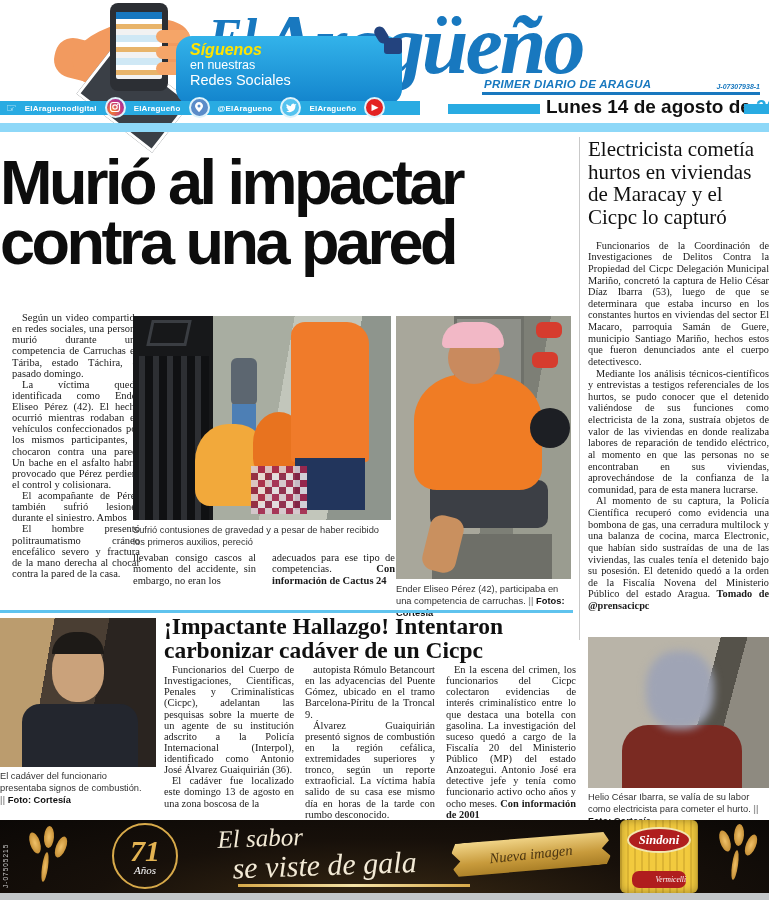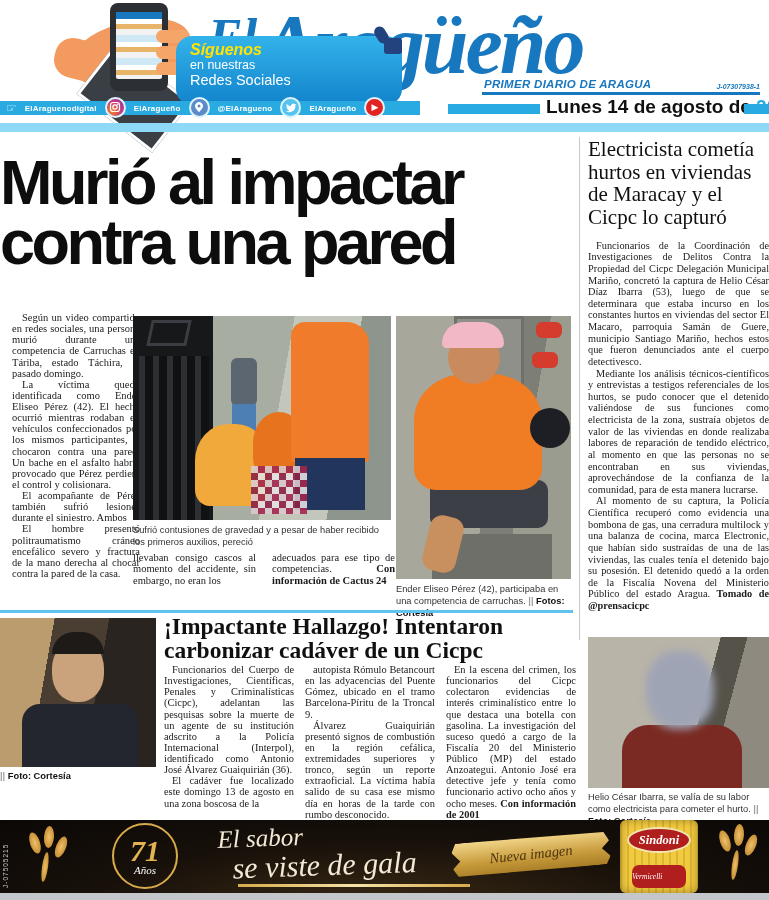--- a/index.html
+++ b/index.html
@@ -182,22 +182,22 @@
     background:linear-gradient(180deg,#f2d68a,#c89b3c 60%,#a87d25); transform:rotate(-6deg);
     clip-path:polygon(3% 0,97% 10%,100% 35%,95% 55%,100% 78%,97% 100%,3% 92%,0 70%,5% 50%,0 25%);
     display:flex; align-items:center; justify-content:center; }
   .ad-ribbon span { font-family:"Liberation Serif", serif; font-style:italic; font-size:14.5px; color:#4a3410; }
   .ad-pack { left:620px; top:0; width:78px; height:73px; border-radius:6px;
     background:#f2ca3e; background-image:repeating-linear-gradient(90deg, rgba(120,80,0,.18) 0 2px, transparent 2px 7px);
     box-shadow:inset 0 0 10px rgba(0,0,0,.35); }
   .ad-pack .label { position:absolute; left:7px; top:7px; width:64px; height:26px; background:#b01e1e;
     border:2px solid #f2e6b0; border-radius:50%; display:flex; align-items:center; justify-content:center; }
   .ad-pack .label span { font-family:"Liberation Serif", serif; font-style:italic; font-weight:bold; font-size:12.5px; color:#fff; }
-  .ad-pack .product { position:absolute; left:12px; bottom:5px; width:54px; height:23px; background:#b01e1e; border-radius:7px;
-    display:flex; align-items:center; justify-content:flex-start; }
+  .ad-pack .product { position:absolute; left:12px; bottom:5px; width:54px; height:17px; background:#b01e1e; border-radius:7px;
+    display:flex; align-items:center; justify-content:flex-end; }
   .ad-pack .product span { font-family:"Liberation Serif", serif; font-style:italic; font-size:7.5px; color:#fff; }
   .bottom-strip { left:0; top:893px; width:769px; height:7px; background:#c3c7c9; }
 </style>
 </head>
 <body>
 
 <div id="page">
 
   <div class="abs phone-graphic">
     <div class="pg-arm"></div>
@@ -346,20 +346,21 @@
     <span class="cap-sep">||</span>
     <span class="cap-credit">Foto: Cortesía</span>
   </div>
 
   <div class="abs photo photo-portrait">
     <div class="p3-body"></div>
       <div class="p3-head"></div>
       <div class="p3-hair"></div>
   </div>
   <div class="abs caption cap-portrait">
+    <span>El cadáver del funcionario presentaba signos de combustión.</span>
     <span class="cap-credit-line">
       <span class="cap-sep">||</span>
       <span class="cap-credit">Foto: Cortesía</span>
     </span>
   </div>
 
   <h2 class="abs sec-headline">
     <span style="display:block">¡Impactante Hallazgo! Intentaron</span>
     <span style="display:block">carbonizar cadáver de un Cicpc</span>
   </h2>

